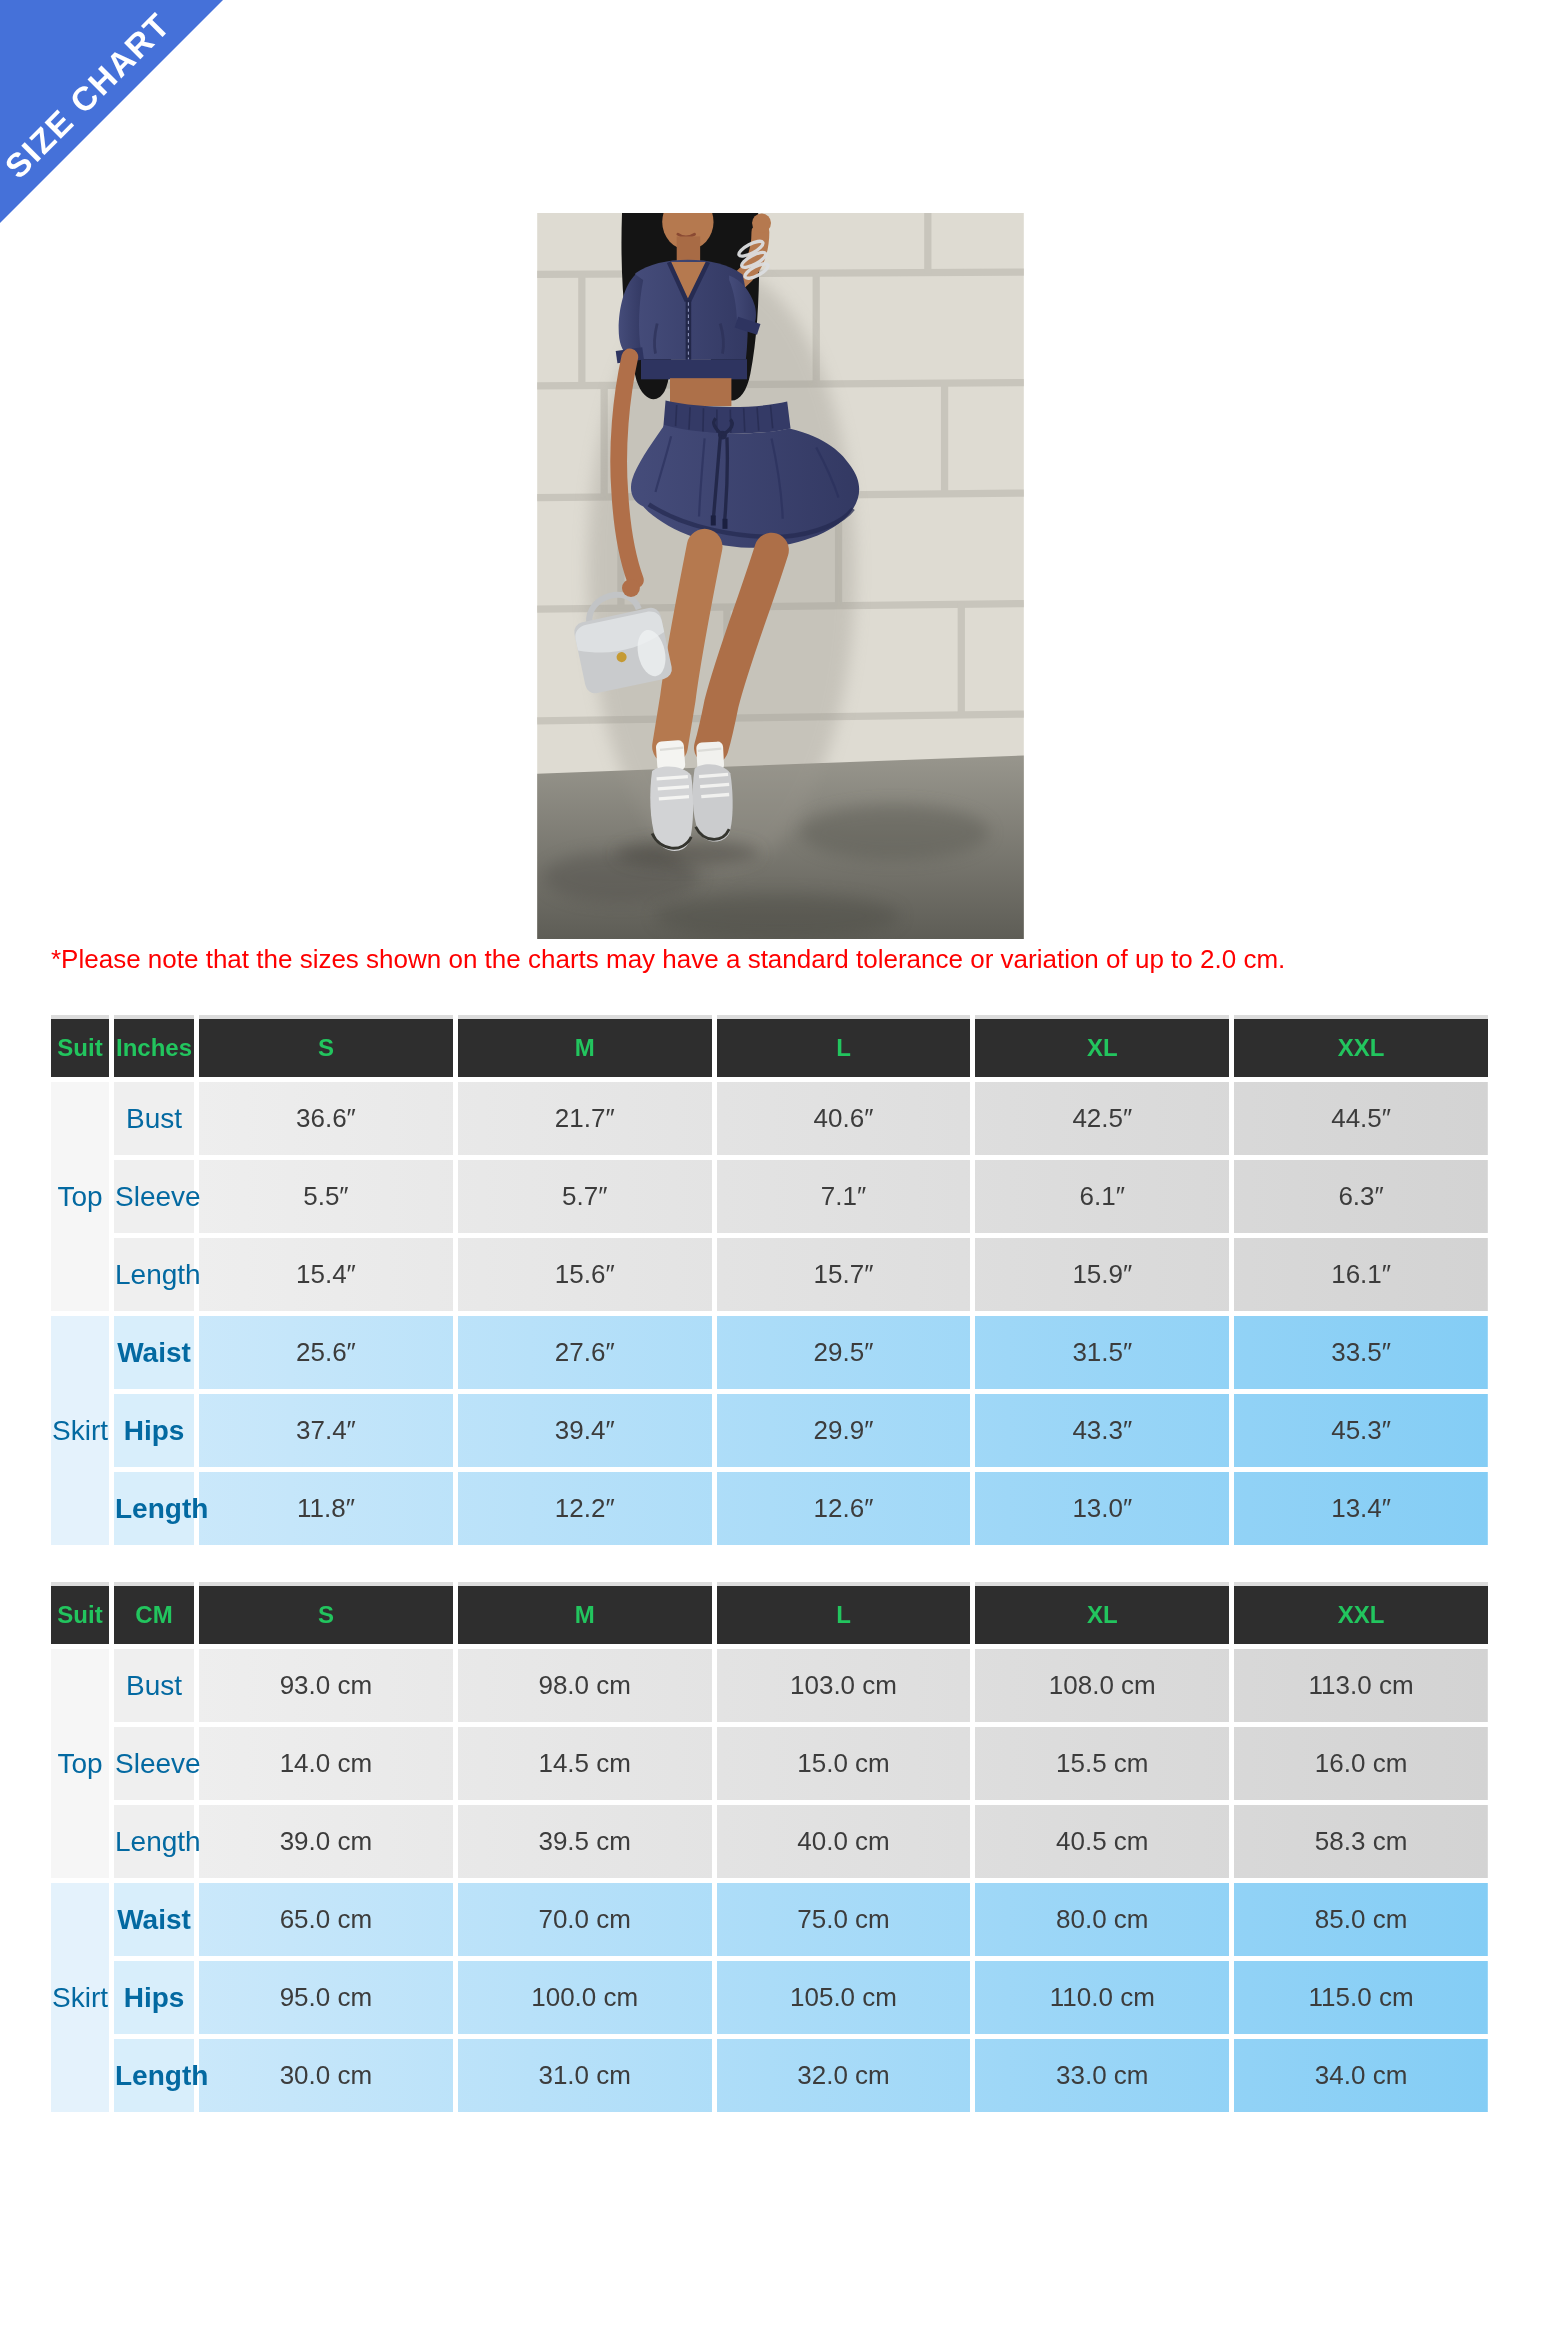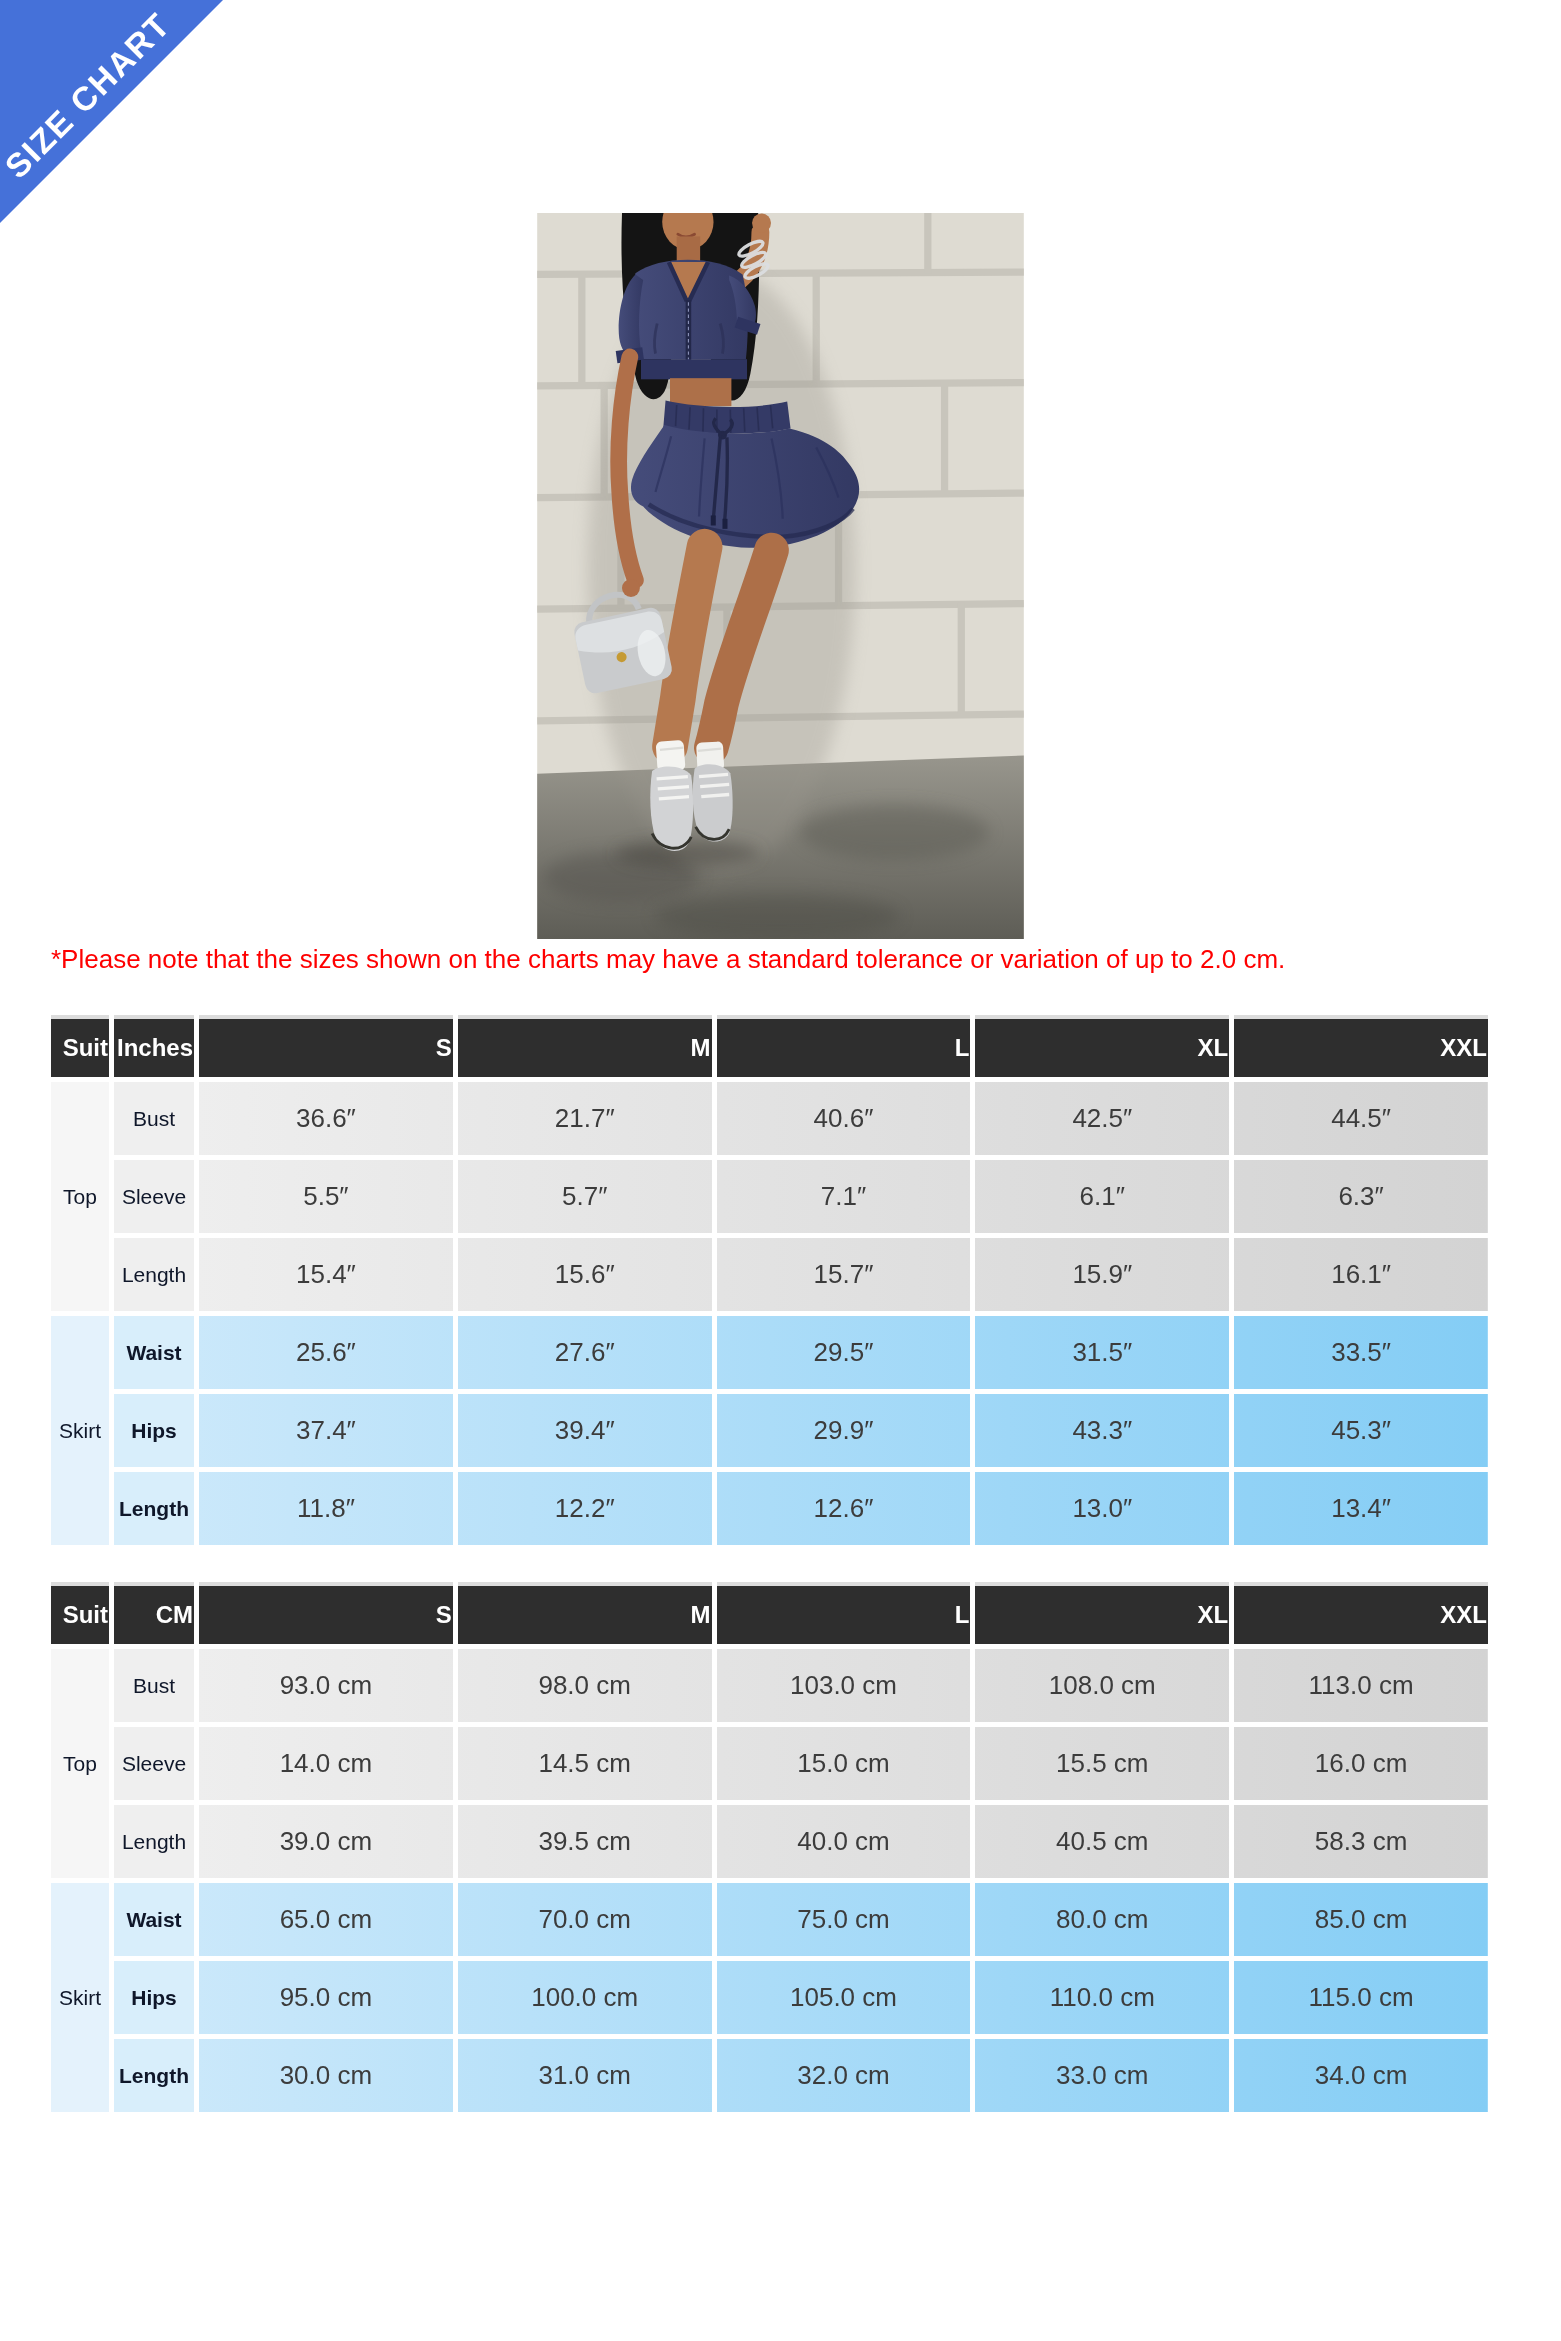--- a/index.html
+++ b/index.html
@@ -19,33 +19,33 @@
   }
   table.size-table {
     border-collapse: separate; border-spacing: 5.6px;
     table-layout: fixed;
     width: 1447px;
     margin: 35px 0 0 46px;
     background: #ffffff;
   }
   table.size-table + table.size-table { margin-top: 27px; }
   th {
-    background: #2e2e2e; color: #ffffff;
+    background: #2e2e2e; color: #22c55e;
     font-size: 24px; font-weight: bold;
-    height: 56px; text-align: right; vertical-align: middle;
+    height: 56px; text-align: center; vertical-align: middle;
     border-top: 4.5px solid #dcdcdc;
     white-space: nowrap; overflow: hidden;
   }
   td {
     height: 71px; text-align: center; vertical-align: middle;
     font-size: 26px; color: #3c3c3c; white-space: nowrap;
   }
   tr.gray { background: linear-gradient(to right, #f1f1f1, #d3d3d3); }
   tr.blue { background: linear-gradient(to right, #d2ebfb, #84cdf5); }
-  td.group, td.label { font-size: 21px; color: #0f172a; }
+  td.group, td.label { font-size: 28px; color: #0369a1; }
   tr.gray td.group { background: #f6f6f6; }
   tr.gray td.label { background: #efefef; }
   tr.blue td.group { background: #e4f2fc; }
   tr.blue td.label { background: #d8eefb; font-weight: bold; }
 </style>
 </head>
 <body>
 
 <div class="ribbon">
   <svg viewBox="0 0 400 400" width="223" height="223">

